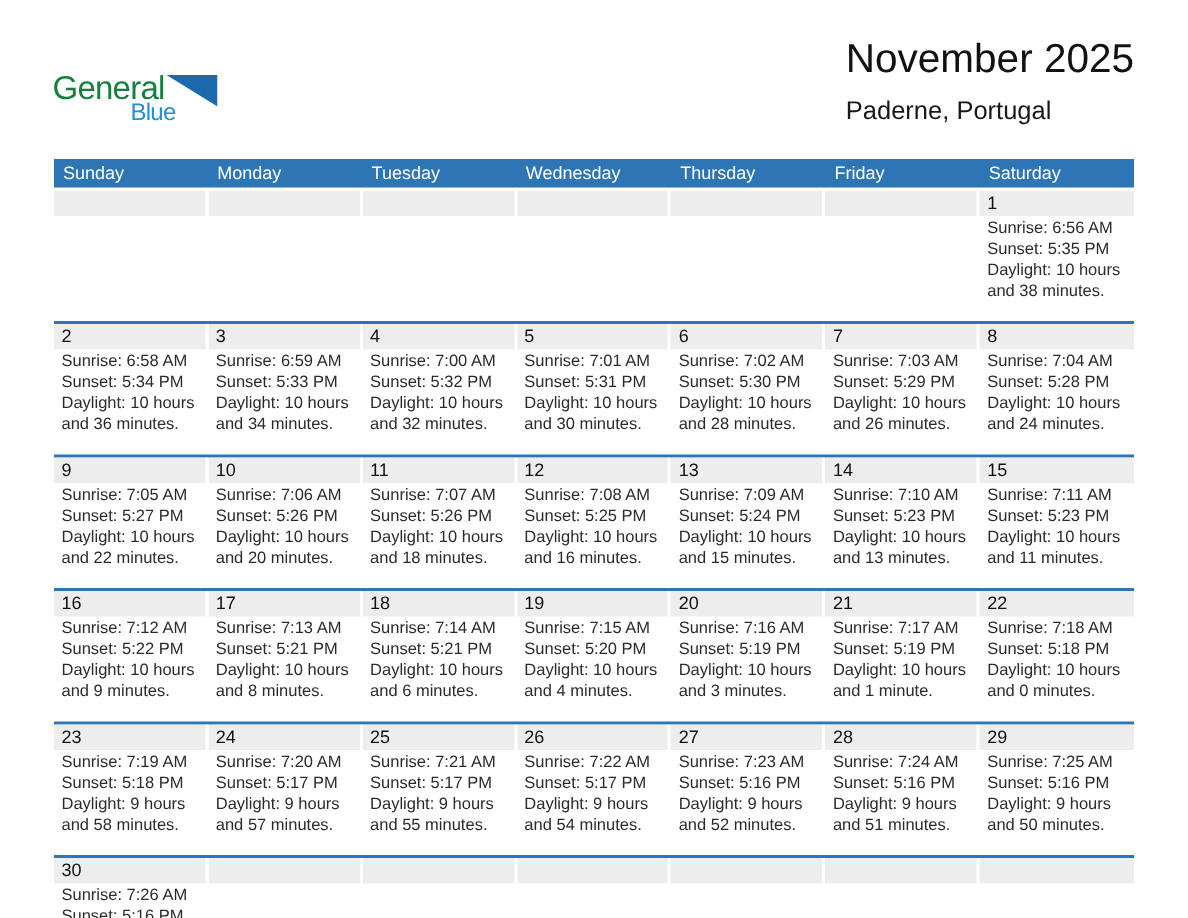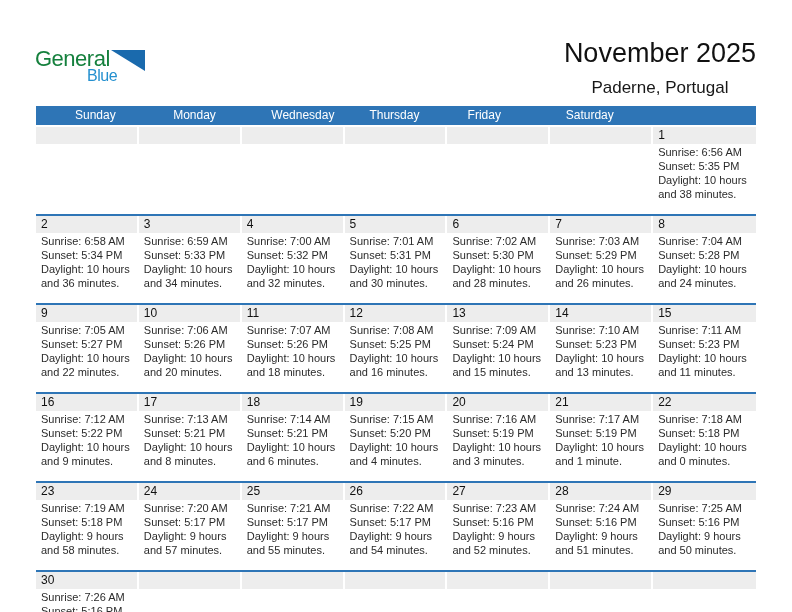--- a/index.html
+++ b/index.html
@@ -16,29 +16,29 @@
     position:absolute; left:0; top:0; font-size:22px; color:#15803d;
     letter-spacing:-0.5px; font-weight:400;
   }
   .logo-triangle { position:absolute; left:76px; top:4px; }
   .logo-blue {
     position:absolute; left:52px; top:21px; font-size:16px;
     color:var(--logo-blue); letter-spacing:-0.5px;
   }
 
   
-  .title-block { position:absolute; right:36px; top:38px; text-align:center; }
+  .title-block { position:absolute; right:36px; top:24px; text-align:left; }
   .title { font-size:27px; color:#111; }
   .subtitle { font-size:17px; color:#181818; margin-top:9px; }
 
   
   .calendar { position:absolute; left:36px; top:106px; width:720px; }
   .weekday-row {
     display:grid; grid-template-columns:repeat(7,1fr);
-    background:var(--header-blue); height:19px; margin-bottom:2px;padding-left:33px;
+    background:var(--header-blue); height:19px; margin-bottom:2px;
   }
   .weekday {
     color:#ffffff; font-size:12px; line-height:19px; padding-left:6px;
     white-space:nowrap; overflow:hidden;
   }
   .week-row {
     display:grid; grid-template-columns:repeat(7,1fr);
     border-bottom:2px solid var(--accent-blue);
   }
   .week-row:last-child { border-bottom:none; }
@@ -68,20 +68,21 @@
 
   <div class="title-block">
     <div class="title">November 2025</div>
     <div class="subtitle">Paderne, Portugal</div>
   </div>
 
   <div class="calendar">
     <div class="weekday-row" id="weekday-row">
         <div class="weekday">Sunday</div>
         <div class="weekday">Monday</div>
+        <div class="weekday">Tuesday</div>
         <div class="weekday">Wednesday</div>
         <div class="weekday">Thursday</div>
         <div class="weekday">Friday</div>
         <div class="weekday">Saturday</div>
       </div>
     <div id="weeks">
         <div class="week-row">
           <div class="cell">
             <div class="day-strip"></div>
             <div class="cell-body"></div>

